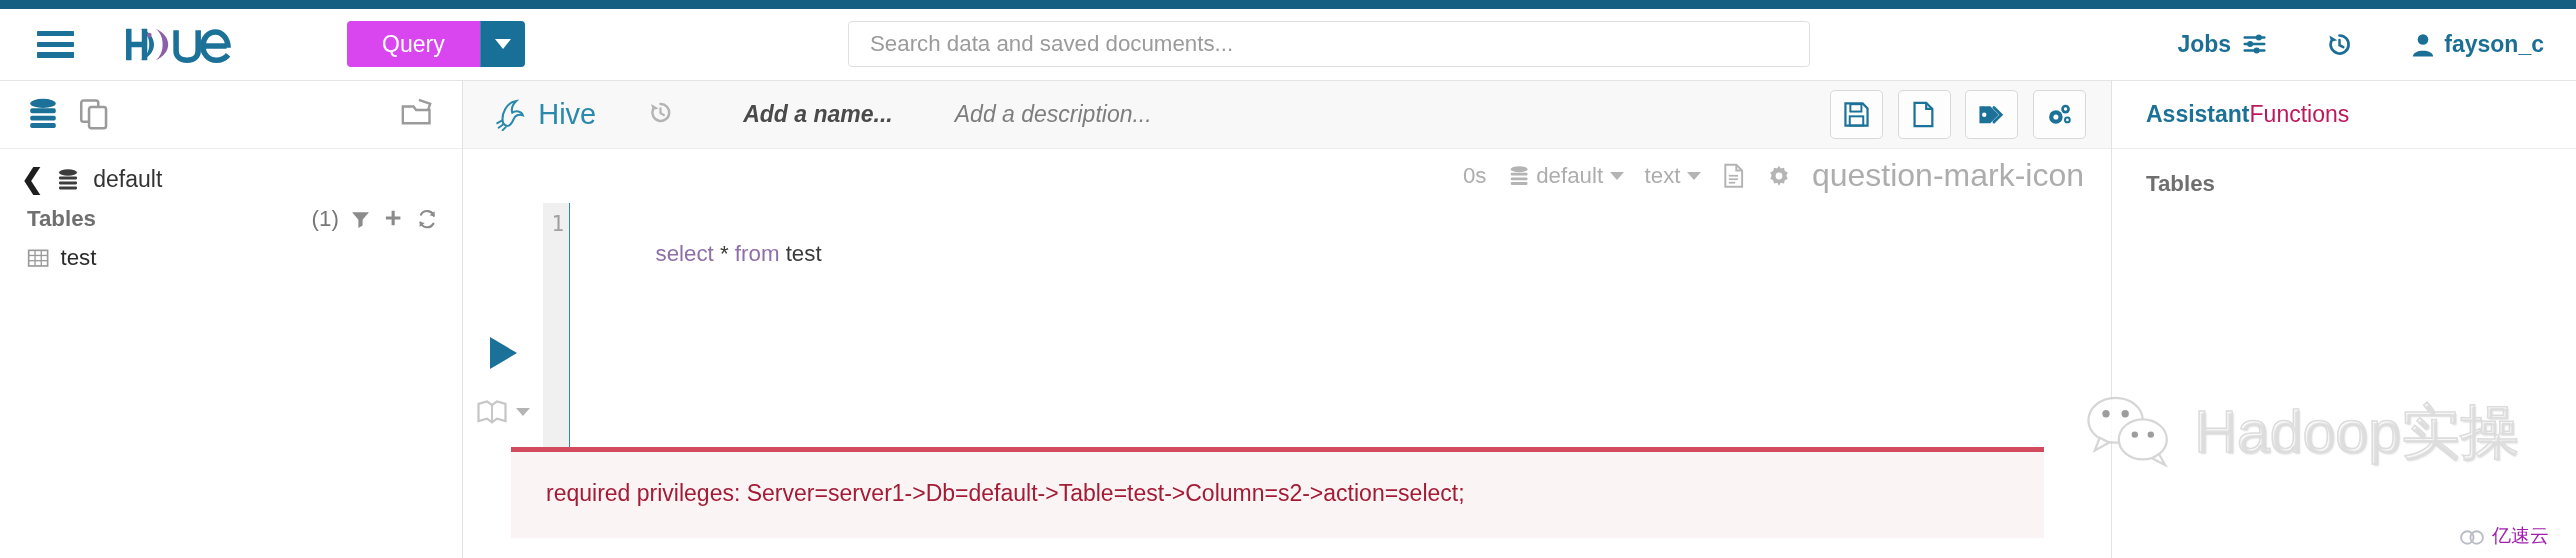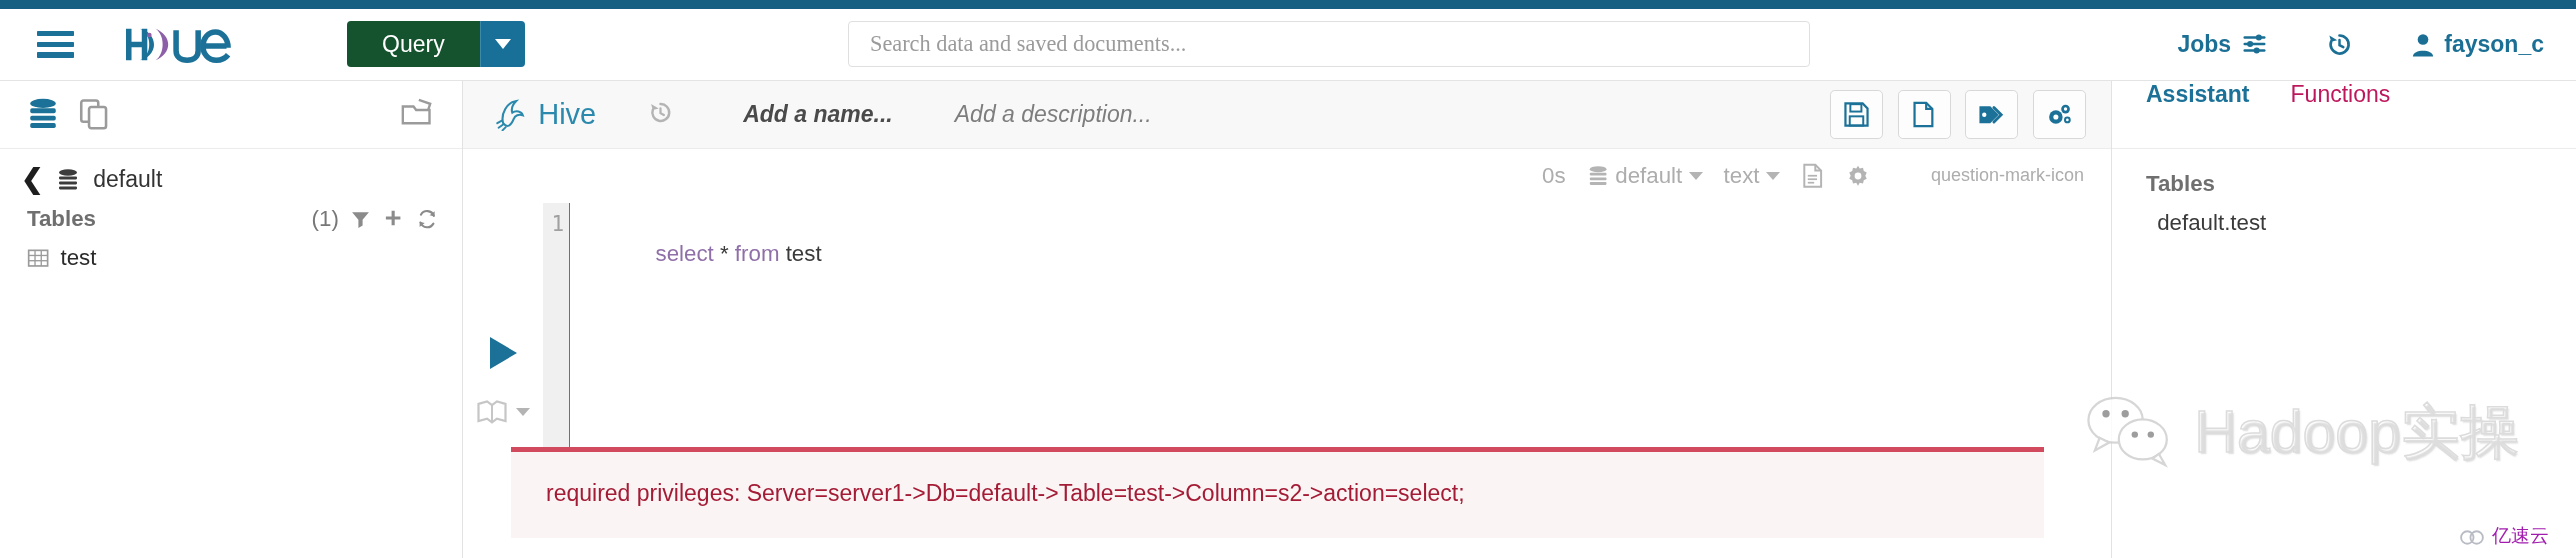--- a/index.html
+++ b/index.html
@@ -32,21 +32,21 @@
     display: flex; flex-direction: column; justify-content: space-between;
     cursor: pointer;
     margin-right: 49px;
   }
   .hamburger span { display:block; height: 5.6px; background: #1b7197; border-radius: 0.8px; }
 
   .hue-logo { display: flex; align-items: center; margin-right: 80px; cursor: pointer; }
 
   .query-btn-group { display: flex; align-items: stretch; height: 46px; border-radius: 4px; overflow: hidden; }
   .query-btn {
-    background: #14532d;
+    background: #d946ef;
     color: #ffffff;
     font-size: 23px;
     padding: 0 35px;
     display: flex; align-items: center; justify-content: center;
     cursor: pointer;
   }
   .query-caret {
     background: #187099;
     width: 45px;
     display: flex; align-items: center; justify-content: center;
@@ -66,21 +66,21 @@
     width: 962px;
   }
   .search-input {
     width: 100%;
     height: 46px;
     border: 1.6px solid #dfdfdf;
     border-radius: 4px;
     padding: 0 21px;
     font-size: 22.3px;
     color: #1d4ed8;
-    font-family: Liberation Serif, serif;
+    font-family: Liberation Sans, sans-serif;
     background: #fff;
     outline: none;
   }
   .search-input::placeholder { color: #9b9b9b; }
 
   .nav-right {
     position: absolute;
     right: 32px;
     display: flex; align-items: center; gap: 58px;
   }
@@ -237,22 +237,22 @@
   
   .right-panel {
     width: 465px;
     border-left: 1.6px solid #e2e2e2;
     background: #fff;
     flex: none;
   }
   .right-tabs {
     height: 68px;
     border-bottom: 1.6px solid #ececec;
-    display: flex; 
-    padding: 0 34px; gap: 41px;
+    display: flex; align-items: center;
+    padding: 0 34px; 
   }
   .rtab { font-size: 23px; color: #be185d; cursor: pointer; }
   .rtab.active { color: #1b7197; font-weight: bold; }
   .right-body { padding: 22.3px 34px; }
   .right-head { font-size: 22.3px; color: #6f6f6f; font-weight: bold; margin-bottom: 12.8px; }
   .right-entry { font-size: 22.3px; color: #3a3a3a; padding-left: 11.2px; cursor: pointer; }
 
   
   .watermark {
     position: absolute;
@@ -506,21 +506,21 @@
                 <line x1="5.5" y1="17" x2="11" y2="17"></line>
               </g>
           </svg>
         </span>
         <span class="sb">
           <svg width="24" height="24" viewBox="0 0 22 22">
             <path d="M11 1.5 l1.6 2.6 3-0.6 0.7 3 2.7 1.4 -1.3 2.8 1.3 2.8 -2.7 1.4 -0.7 3 -3-0.6 -1.6 2.6 -1.6-2.6 -3 0.6 -0.7-3 -2.7-1.4 1.3-2.8 -1.3-2.8 2.7-1.4 0.7-3 3 0.6 Z" fill="#b4b4b4"></path>
             <circle cx="11" cy="11" r="3.1" fill="#fff"></circle>
           </svg>
         </span>
-        <span class="sb" style="font-size:18px;margin-left:40px;">question-mark-icon</span>
+        <span class="sb" style="font-size:32px;">question-mark-icon</span>
       </div>
 
       <div class="editor-area">
         <div class="run-col">
           <div class="run-btn"></div>
           <div class="book-row">
             <svg width="32" height="27" viewBox="0 0 26 22">
               <path d="M2 4 L9 2 L13 5 L17 2 L24 4 V18 L17 16 L13 19 L9 16 L2 18 Z" stroke="#c6c6c6" stroke-width="1.8" fill="none"></path>
               <line x1="13" y1="5" x2="13" y2="19" stroke="#c6c6c6" stroke-width="1.6"></line>
             </svg>
@@ -540,21 +540,20 @@
       </div>
     </div>
 
     <div class="right-panel">
       <div class="right-tabs">
         <div class="rtab active">Assistant</div>
         <div class="rtab">Functions</div>
       </div>
       <div class="right-body">
         <div class="right-head">Tables</div>
-        <div class="right-entry">default.test</div>
       </div>
     </div>
   </div>
 
   <div class="watermark">
     <svg width="96" height="80" viewBox="0 0 60 50">
       <ellipse cx="21" cy="17" rx="17" ry="14" fill="#fff" stroke="#cfcfcf" stroke-width="1.4"></ellipse>
       <path d="M11 28 L8 36 L17 31 Z" fill="#fff" stroke="#cfcfcf" stroke-width="1.4"></path>
       <circle cx="15" cy="13" r="2.3" fill="#8d8d8d"></circle>
       <circle cx="27" cy="13" r="2.3" fill="#8d8d8d"></circle>

